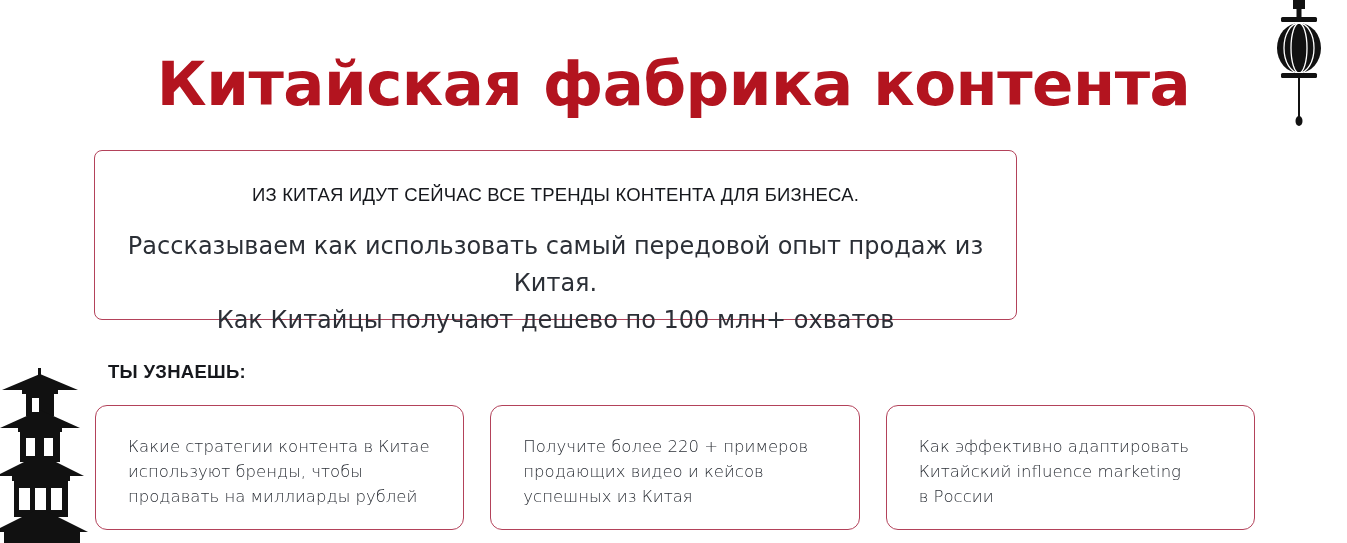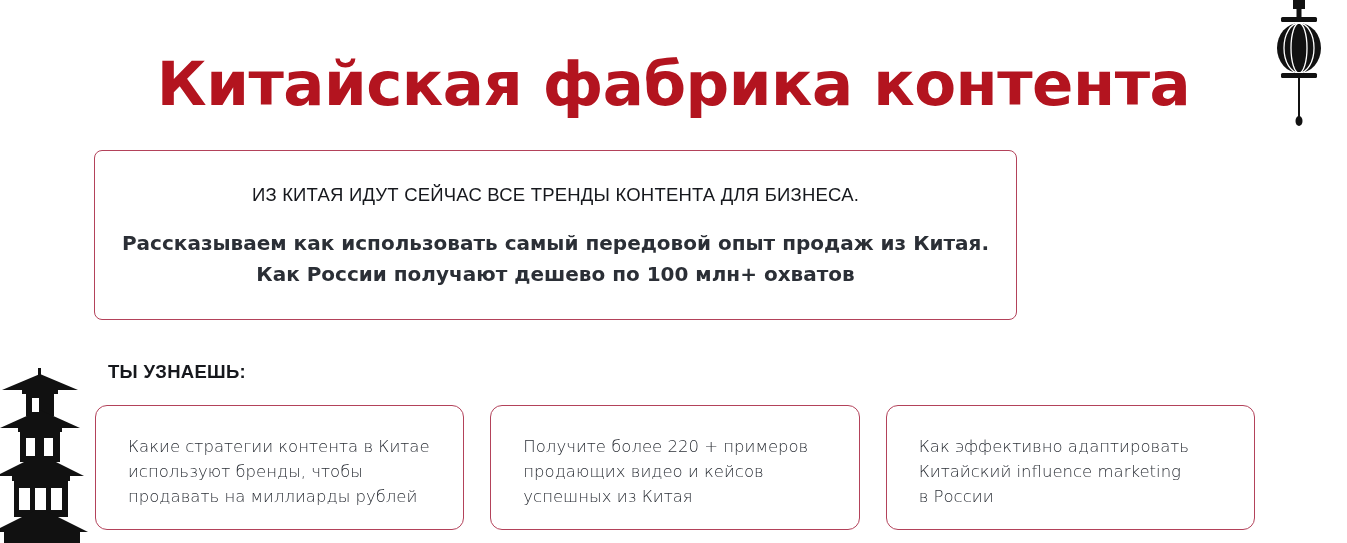--- a/index.html
+++ b/index.html
@@ -63,25 +63,25 @@
     text-align: center;
   }
   .intro-caps {
     font-size: 18.5px;
     letter-spacing: 0.2px;
     color: #16181d;
     margin-bottom: 22px;
     font-family: "Liberation Sans", sans-serif;
   }
   .intro-line {
-    font-size: 20px;
+    font-size: 24px;
     color: #2b2f36;
     line-height: 1.55;
     font-family: "DejaVu Sans", sans-serif;
-    font-weight: 700;
+    font-weight: 400;
   }
 
   
   .learn-label {
     position: absolute;
     left: 108px;
     top: 361px;
     font-size: 18.5px;
     font-weight: bold;
     letter-spacing: 0.3px;
@@ -126,21 +126,21 @@
     <ellipse cx="30" cy="48" rx="15" ry="25" fill="none" stroke="#ffffff" stroke-width="1.3"></ellipse>
     <rect x="12" y="73" width="36" height="5" rx="1.5" fill="#111111"></rect>
     <rect x="29" y="78" width="2" height="40" fill="#111111"></rect>
     <ellipse cx="30" cy="121" rx="3.5" ry="5" fill="#111111"></ellipse>
   </svg>
 </div>
 
 <div class="intro-box">
   <div class="intro-caps">ИЗ КИТАЯ ИДУТ СЕЙЧАС ВСЕ ТРЕНДЫ КОНТЕНТА ДЛЯ БИЗНЕСА.</div>
   <div class="intro-line">Рассказываем как использовать самый передовой опыт продаж из Китая.</div>
-  <div class="intro-line">Как России получают дешево по 100 млн+ охватов</div>
+  <div class="intro-line">Как Китайцы получают дешево по 100 млн+ охватов</div>
 </div>
 
 <div class="learn-label">ТЫ УЗНАЕШЬ:</div>
 
 <div class="cards">
   <div class="card">Какие стратегии контента в Китае
 используют бренды, чтобы
 продавать на миллиарды рублей</div>
   <div class="card">Получите более 220 + примеров
 продающих видео и кейсов

